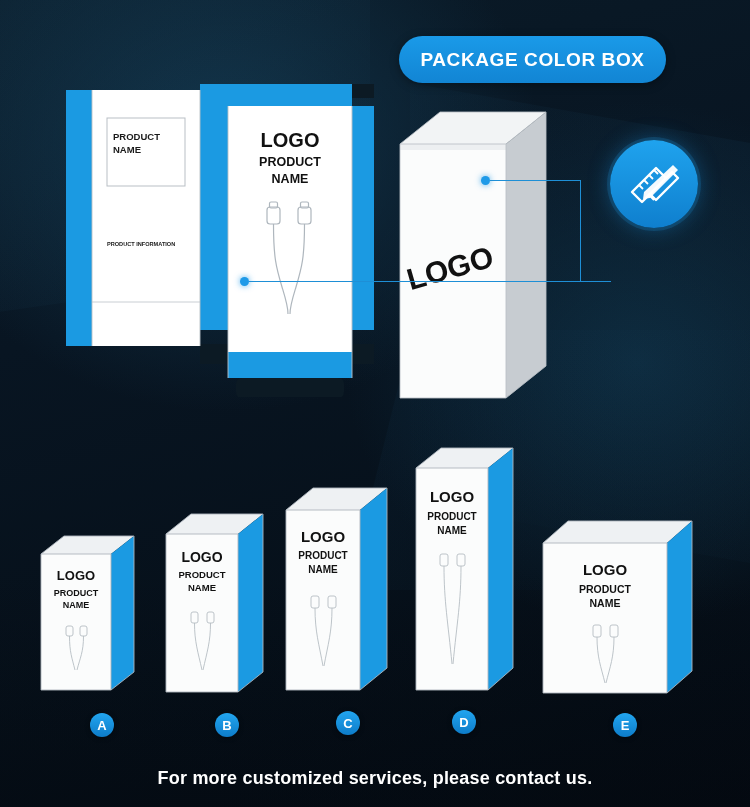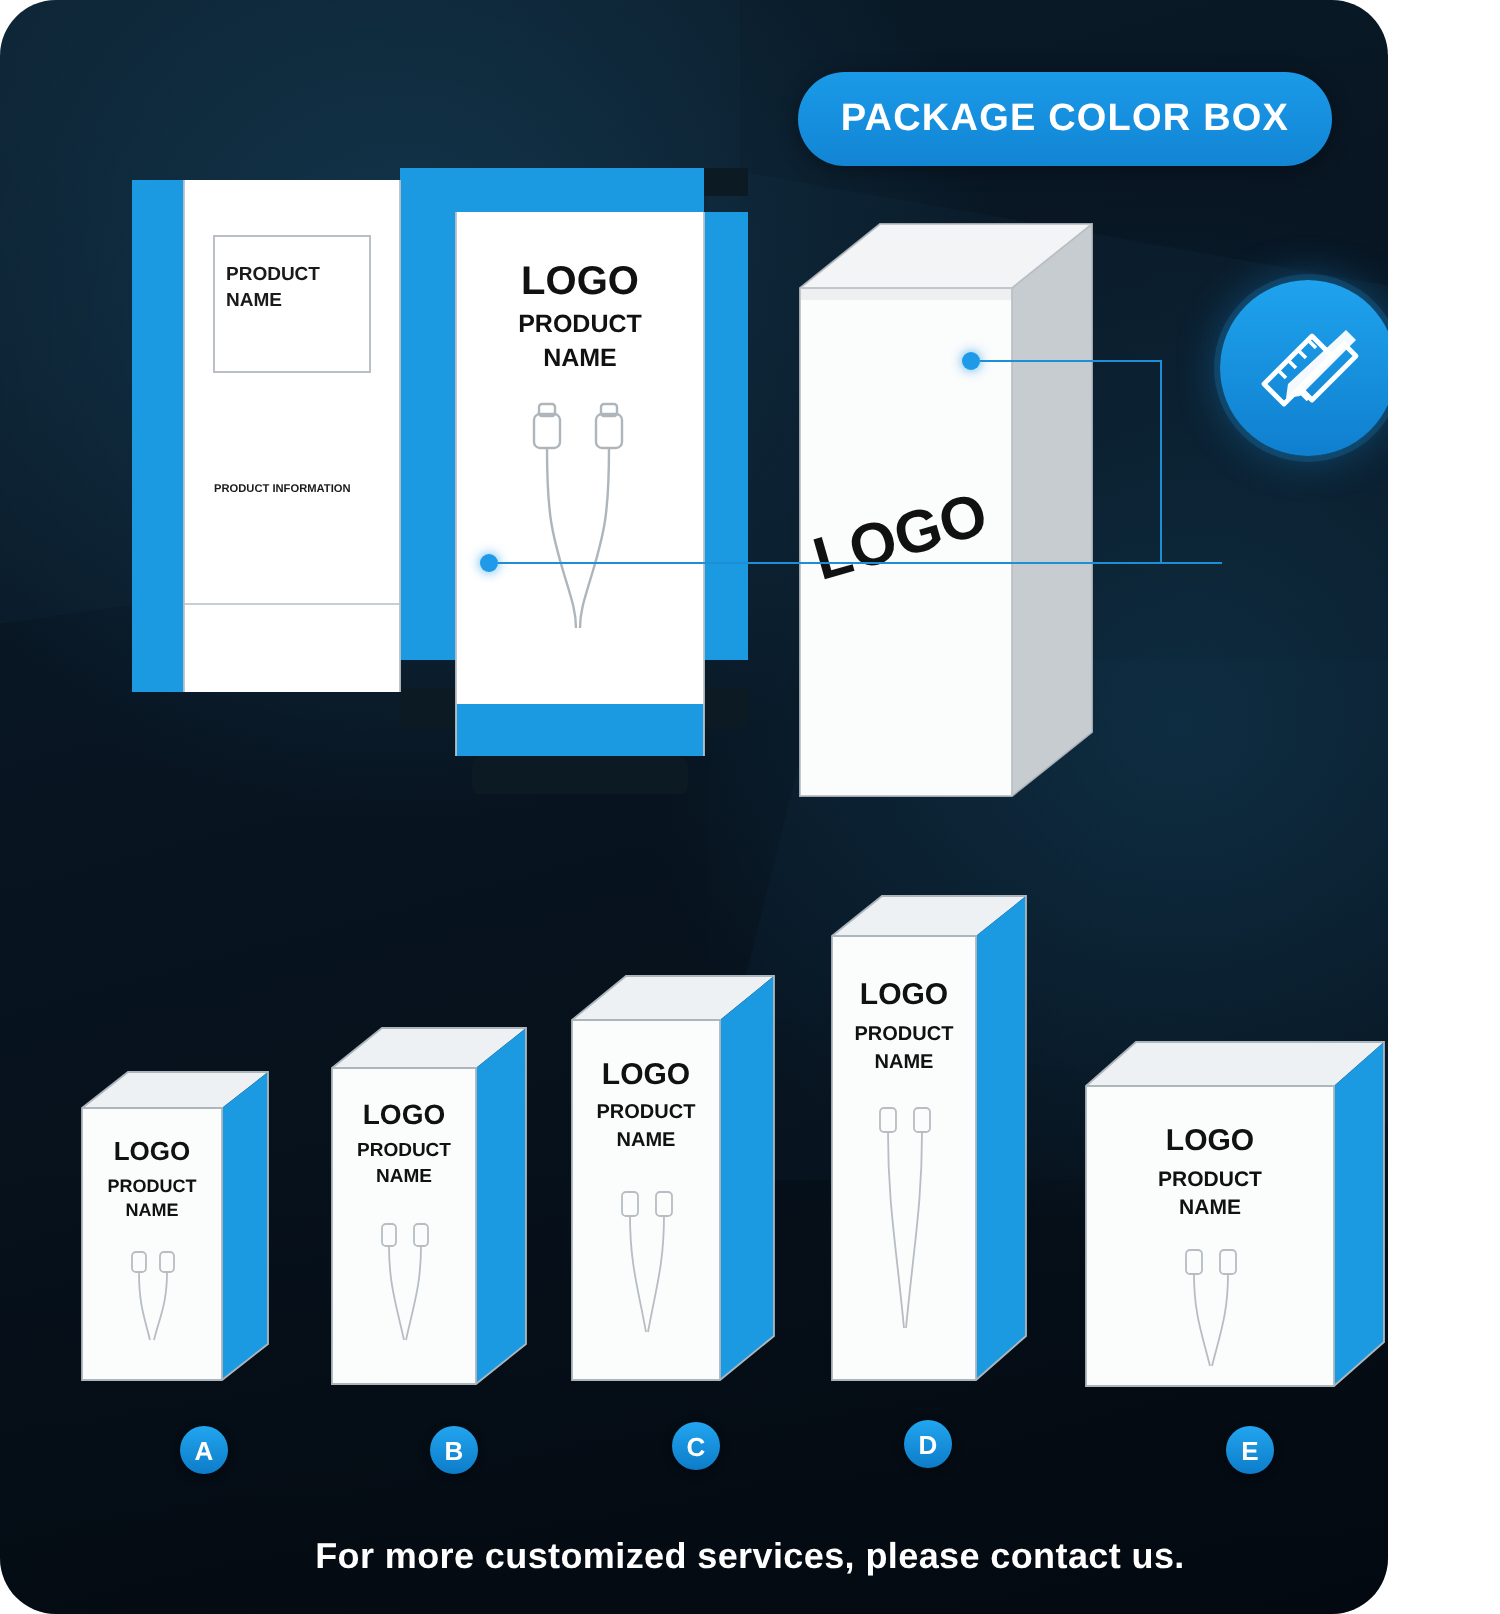--- a/index.html
+++ b/index.html
@@ -3,27 +3,26 @@
 <meta charset="utf-8">
 <style>
   * { box-sizing: border-box; margin: 0; padding: 0; }
   html, body {
     width: 750px; height: 807px;
     font-family: "Liberation Sans", sans-serif;
     overflow: hidden;
   }
   #stage {
     position: relative;
-    width: 694px; height: 807px;
+    width: 750px; height: 807px;
     background:
       radial-gradient(ellipse 70% 55% at 30% 18%, #12344a 0%, rgba(10,25,38,0) 60%),
       radial-gradient(ellipse 60% 50% at 85% 45%, #0d2a3d 0%, rgba(8,20,32,0) 65%),
       linear-gradient(165deg, #0a1b28 0%, #081522 35%, #06101a 70%, #040a12 100%);
     overflow: hidden;
-    border-radius: 28px;
   }
   
   .bgfacet { position: absolute; opacity: .5; }
   .bgfacet.f1 {
     left: -60px; top: -40px; width: 430px; height: 330px;
     background: linear-gradient(140deg, rgba(30,80,110,.35), rgba(10,25,40,0));
     transform: skewY(-8deg);
   }
   .bgfacet.f2 {
     right: -80px; top: 120px; width: 420px; height: 420px;

